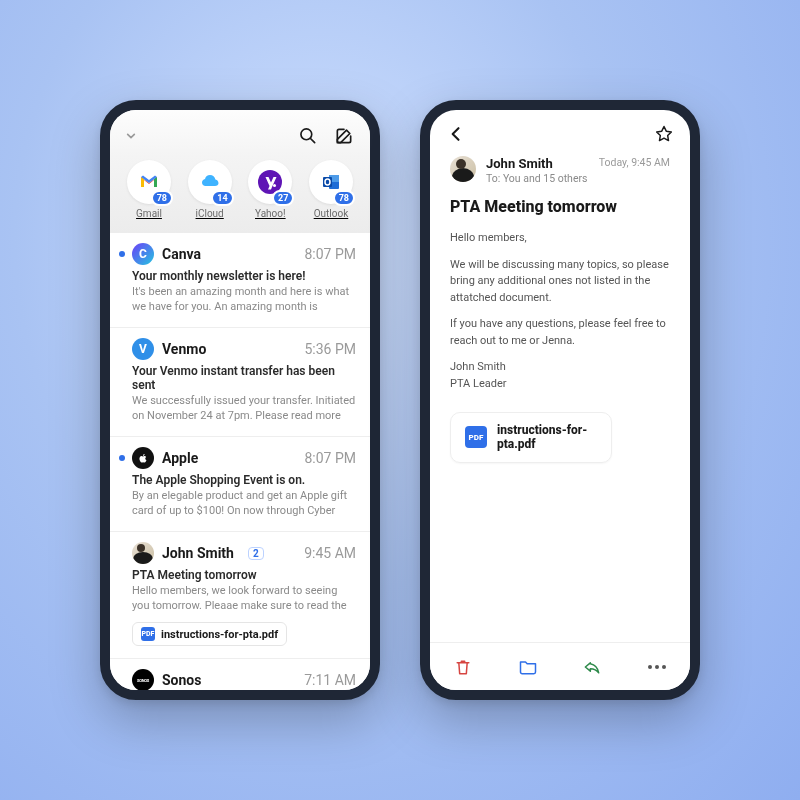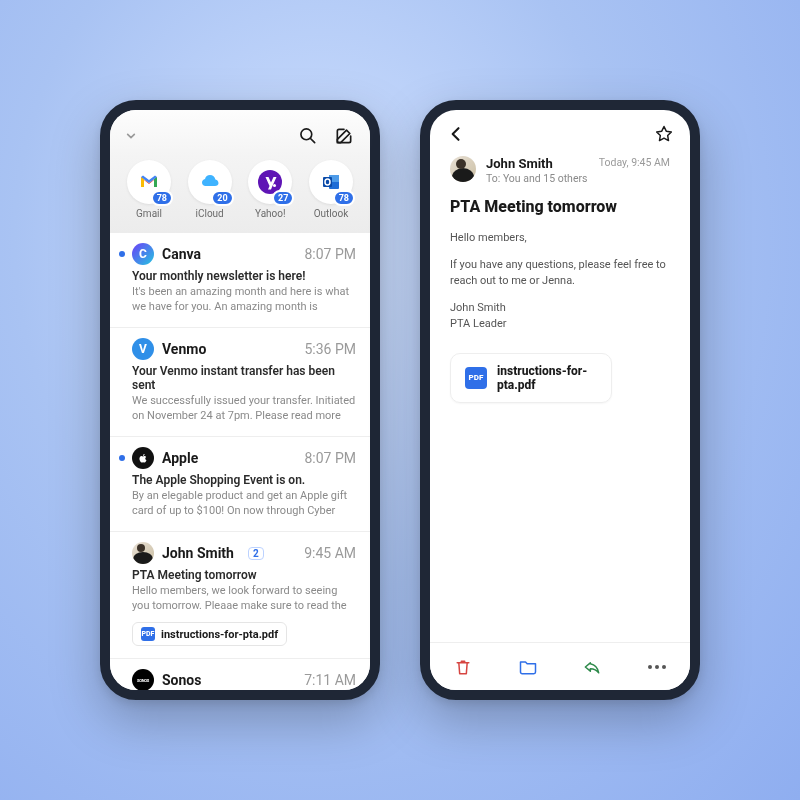--- a/index.html
+++ b/index.html
@@ -27,21 +27,21 @@
     display: flex; align-items: center; justify-content: space-between;
     background: linear-gradient(#fdfdfd, #f4f4f4);
   }
   .header-title { display: flex; align-items: baseline; gap: 6px; }
   .header-title h1 { font-size: 22px; font-weight: 700; color: #1a1a1a; letter-spacing: -0.3px; }
   .chevron-down { width: 10px; height: 10px; }
   .header-actions { display: flex; align-items: center; gap: 16px; }
   .icon-btn { width: 20px; height: 20px; display:flex; align-items:center; justify-content:center; color:#1a1a1a; cursor:pointer; }
 
   .accounts { display: flex; justify-content: space-between; padding: 4px 10px 14px 10px; background: linear-gradient(#f4f4f4,#ececec); }
-  .account { width: 58px; display: flex; flex-direction: column; align-items: center; gap: 4px; cursor:pointer; }
+  .account { width: 58px; display: flex; flex-direction: column; align-items: center; gap: 4px; cursor:pointer;text-decoration:underline; }
   .account .circle {
     width: 44px; height: 44px; border-radius: 50%;
     background: #fff; display:flex; align-items:center; justify-content:center;
     position: relative;
     box-shadow: 0 1px 3px rgba(0,0,0,0.08);
   }
   .account .badge {
     position: absolute; bottom: -2px; right: -2px;
     min-width: 20px; height: 16px; padding: 0 4px;
     background: #2f6fe8; color: #fff; font-size: 9px; font-weight: 700;
@@ -153,21 +153,21 @@
           </svg>
           <div class="badge">78</div>
         </div>
         <span class="label">Gmail</span>
       </div>
       <div class="account">
         <div class="circle">
           <svg class="logo" viewBox="0 0 48 48">
             <path fill="#3fb3ff" d="M34 32H15c-4 0-7-3-7-7 0-3.5 2.6-6.4 6-6.9C15 13 19 10 24 10c5.5 0 10 4 10.8 9.2C38.7 20 41 23 41 26.5 41 29.5 38 32 34 32z"></path>
           </svg>
-          <div class="badge">20</div>
+          <div class="badge">14</div>
         </div>
         <span class="label">iCloud</span>
       </div>
       <div class="account">
         <div class="circle">
           <svg class="logo" viewBox="0 0 48 48">
             <rect width="48" height="48" rx="24" fill="#5f15b5"></rect>
             <path fill="#fff" d="M15 14h6l5 11 5-11h6l-9 20-2 5h-6l3-7z"></path>
             <circle cx="33" cy="31" r="3" fill="#fff"></circle>
           </svg>
@@ -278,20 +278,21 @@
           <div class="name">John Smith</div>
           <div class="to">To: You and 15 others</div>
         </div>
         <div class="detail-time">Today, 9:45 AM</div>
       </div>
 
       <div class="detail-subject">PTA Meeting tomorrow</div>
 
       <div class="detail-text" id="detail-text">
           <p>Hello members,</p>
+          <p>We will be discussing many topics, so please bring any additional ones not listed in the attatched document.</p>
           <p>If you have any questions, please feel free to reach out to me or Jenna.</p>
           <p>John Smith<br>PTA Leader</p>
         </div>
 
       <div class="detail-attachment">
         <div class="pdf-badge">PDF</div>
         <div class="fname">instructions-for-pta.pdf</div>
       </div>
     </div>
 

